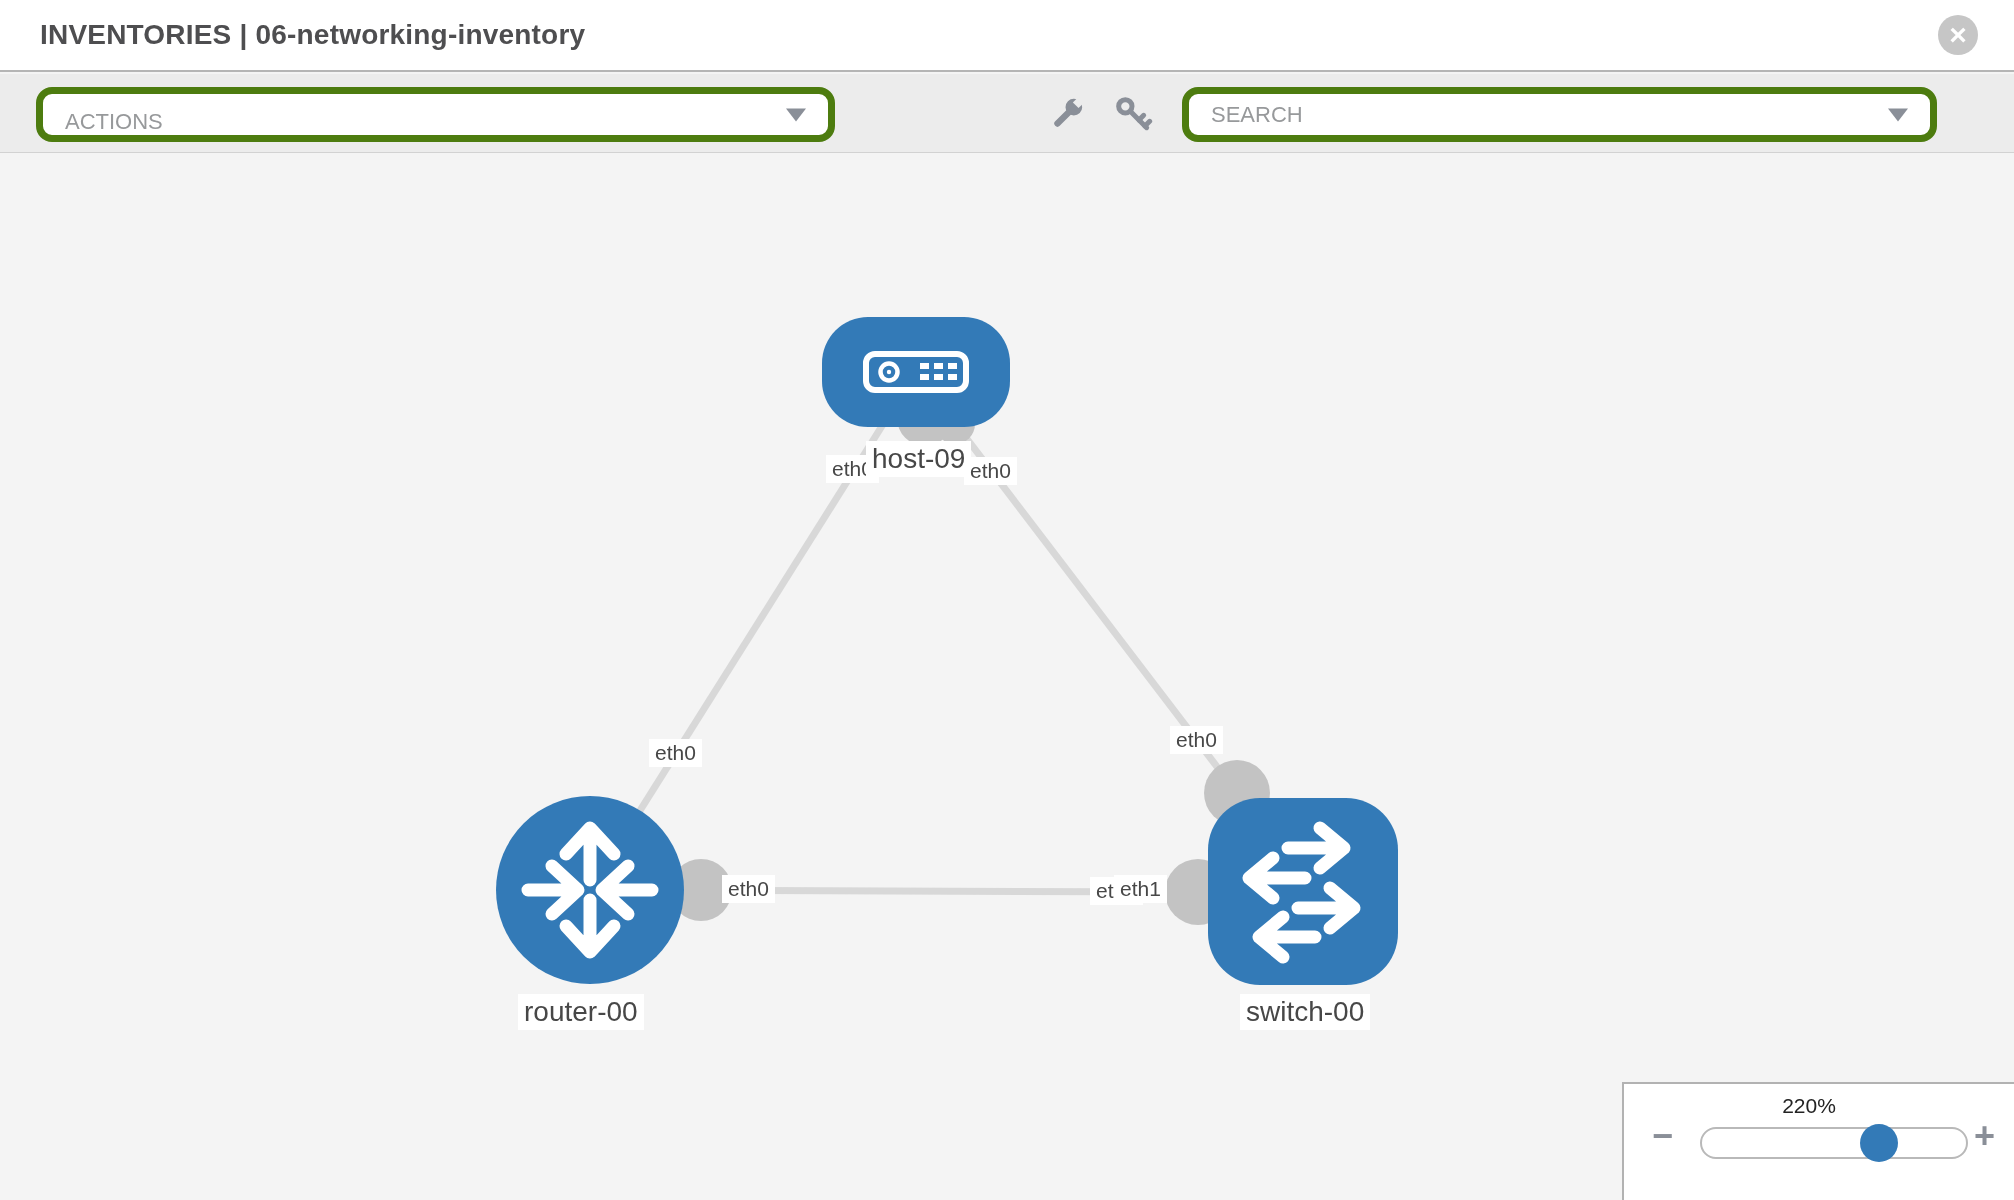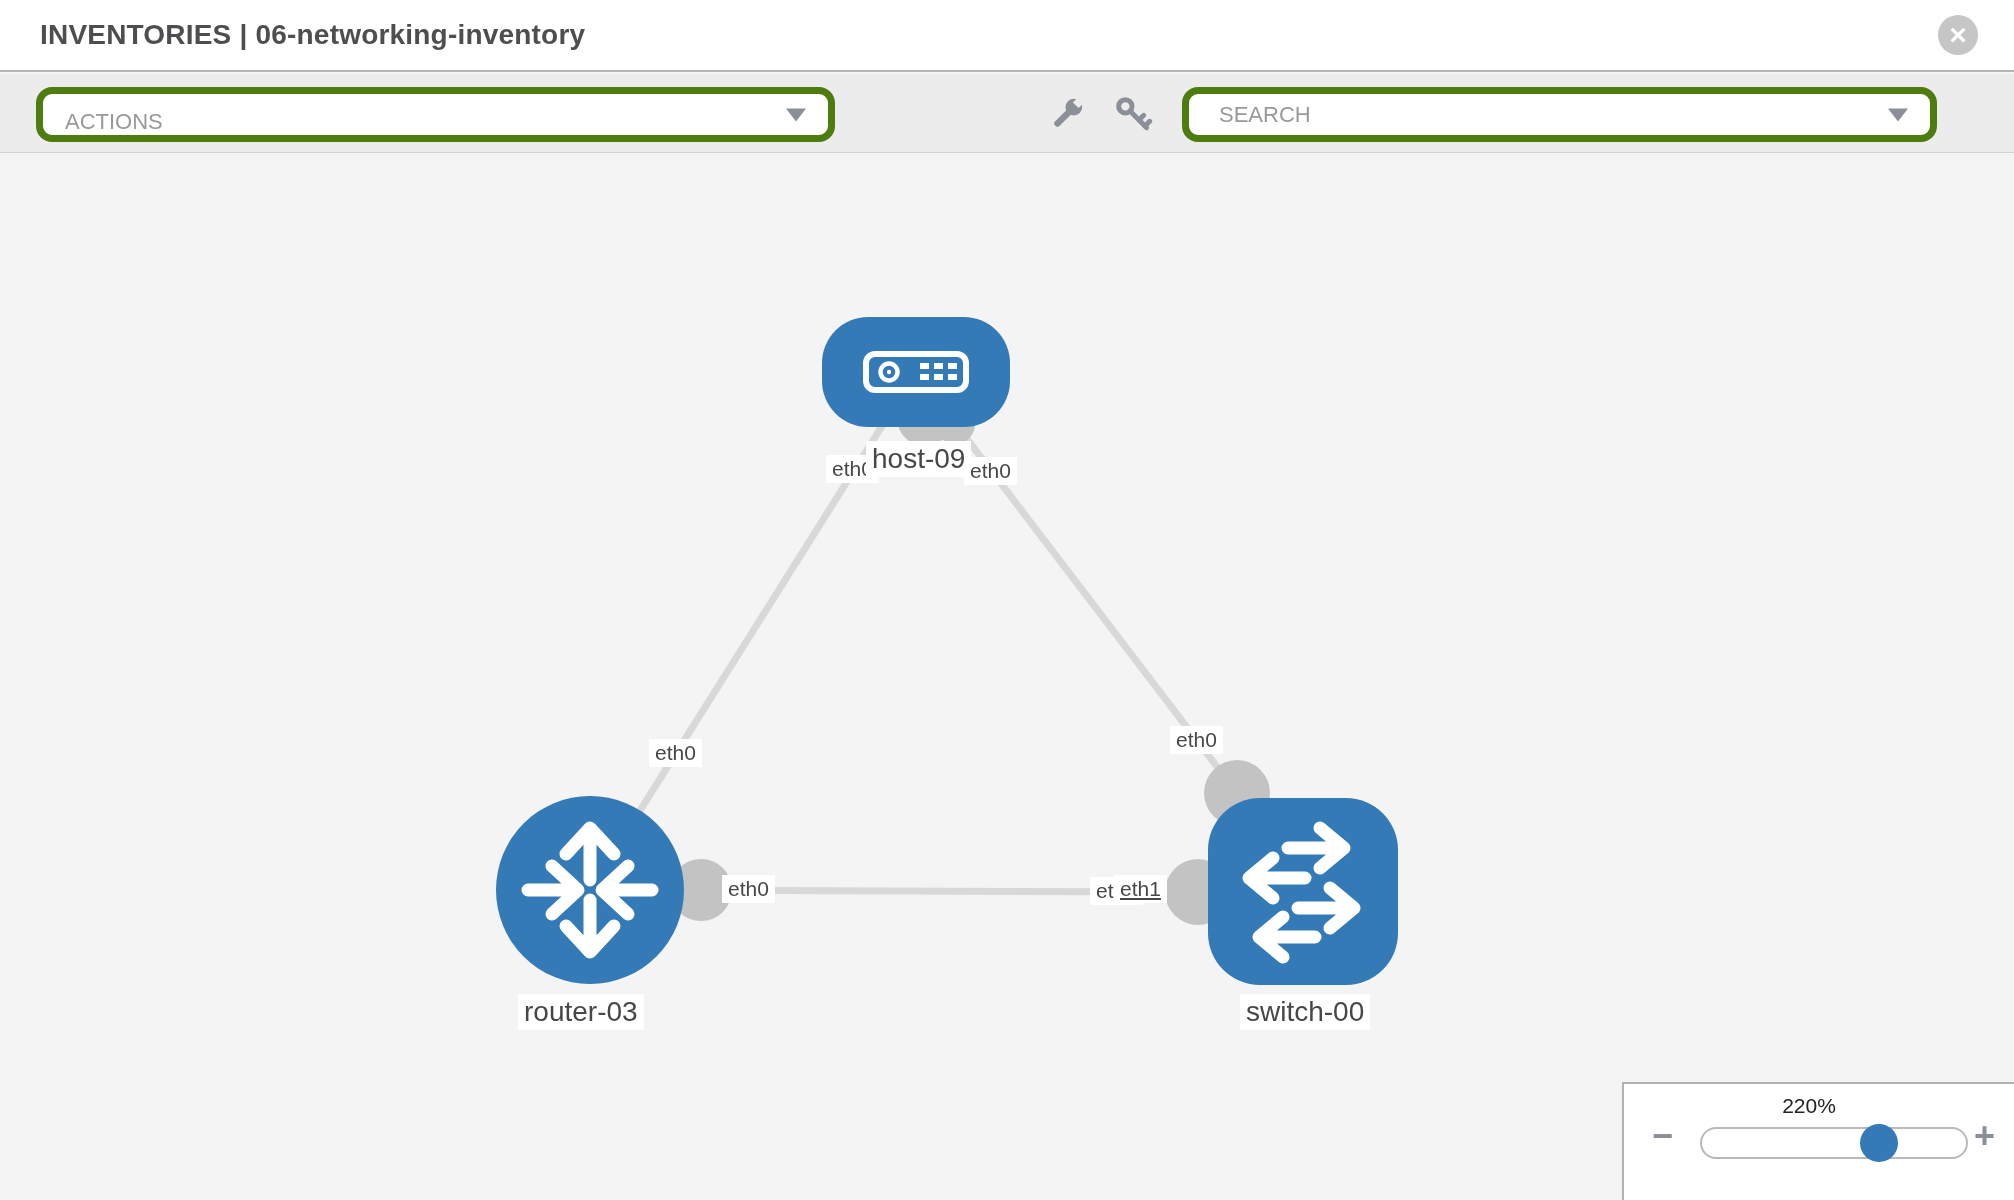--- a/index.html
+++ b/index.html
@@ -35,21 +35,21 @@
     background:#ffffff; border:7px solid #4d7c0f; border-radius:16px;
     display:flex; align-items:flex-end; padding:0 22px;
     font-size:22px; color:#97999b;
   }
   .combo .caret {
     position:absolute; right:22px; top:50%; transform:translateY(-50%);
     width:0; height:0; border-left:10px solid transparent;
     border-right:10px solid transparent; border-top:13px solid #8a8f98;
   }
   .combo-actions { left:36px;  width:799px; }
-  .combo-search  { left:1182px; width:755px; padding:8px; }
+  .combo-search  { left:1182px; width:755px; padding:0; }
   .search-input {
     width:100%; height:100%; border:none; outline:none; background:transparent;
     font-family:inherit; font-size:22px; color:#6a6c6e; padding:0 52px 0 22px;
     border-radius:6px;
   }
   .search-input::placeholder { color:#97999b; opacity:1; }
   .tool-icon-btn {
     position:absolute; top:14px; width:52px; height:52px;
     display:flex; align-items:center; justify-content:center; cursor:pointer;
   }
@@ -155,23 +155,23 @@
 <div class="chip name" style="left:866px; top:441px;">host-09</div>
 <div class="chip iface" style="left:964px; top:457px;">eth0</div>
 
 <div class="chip iface" style="left:649px; top:739px;">eth0</div>
 
 <div class="chip iface" style="left:1170px; top:726px;">eth0</div>
 
 <div class="chip iface" style="left:722px; top:875px;">eth0</div>
 
 <div class="chip iface" style="left:1090px; top:877px;">eth0</div>
-<div class="chip iface" style="left:1114px; top:875px;text-decoration:underline;">eth1</div>
-
-<div class="chip name" style="left:518px; top:994px;">router-03</div>
+<div class="chip iface" style="left:1114px; top:875px;">eth1</div>
+
+<div class="chip name" style="left:518px; top:994px;">router-00</div>
 <div class="chip name" style="left:1240px; top:994px;">switch-00</div>
 
 <div class="header">
   <div class="page-title">INVENTORIES | 06-networking-inventory</div>
   <div class="close-btn">
     <span>×</span>
   </div>
 </div>
 
 <div class="toolbar">

